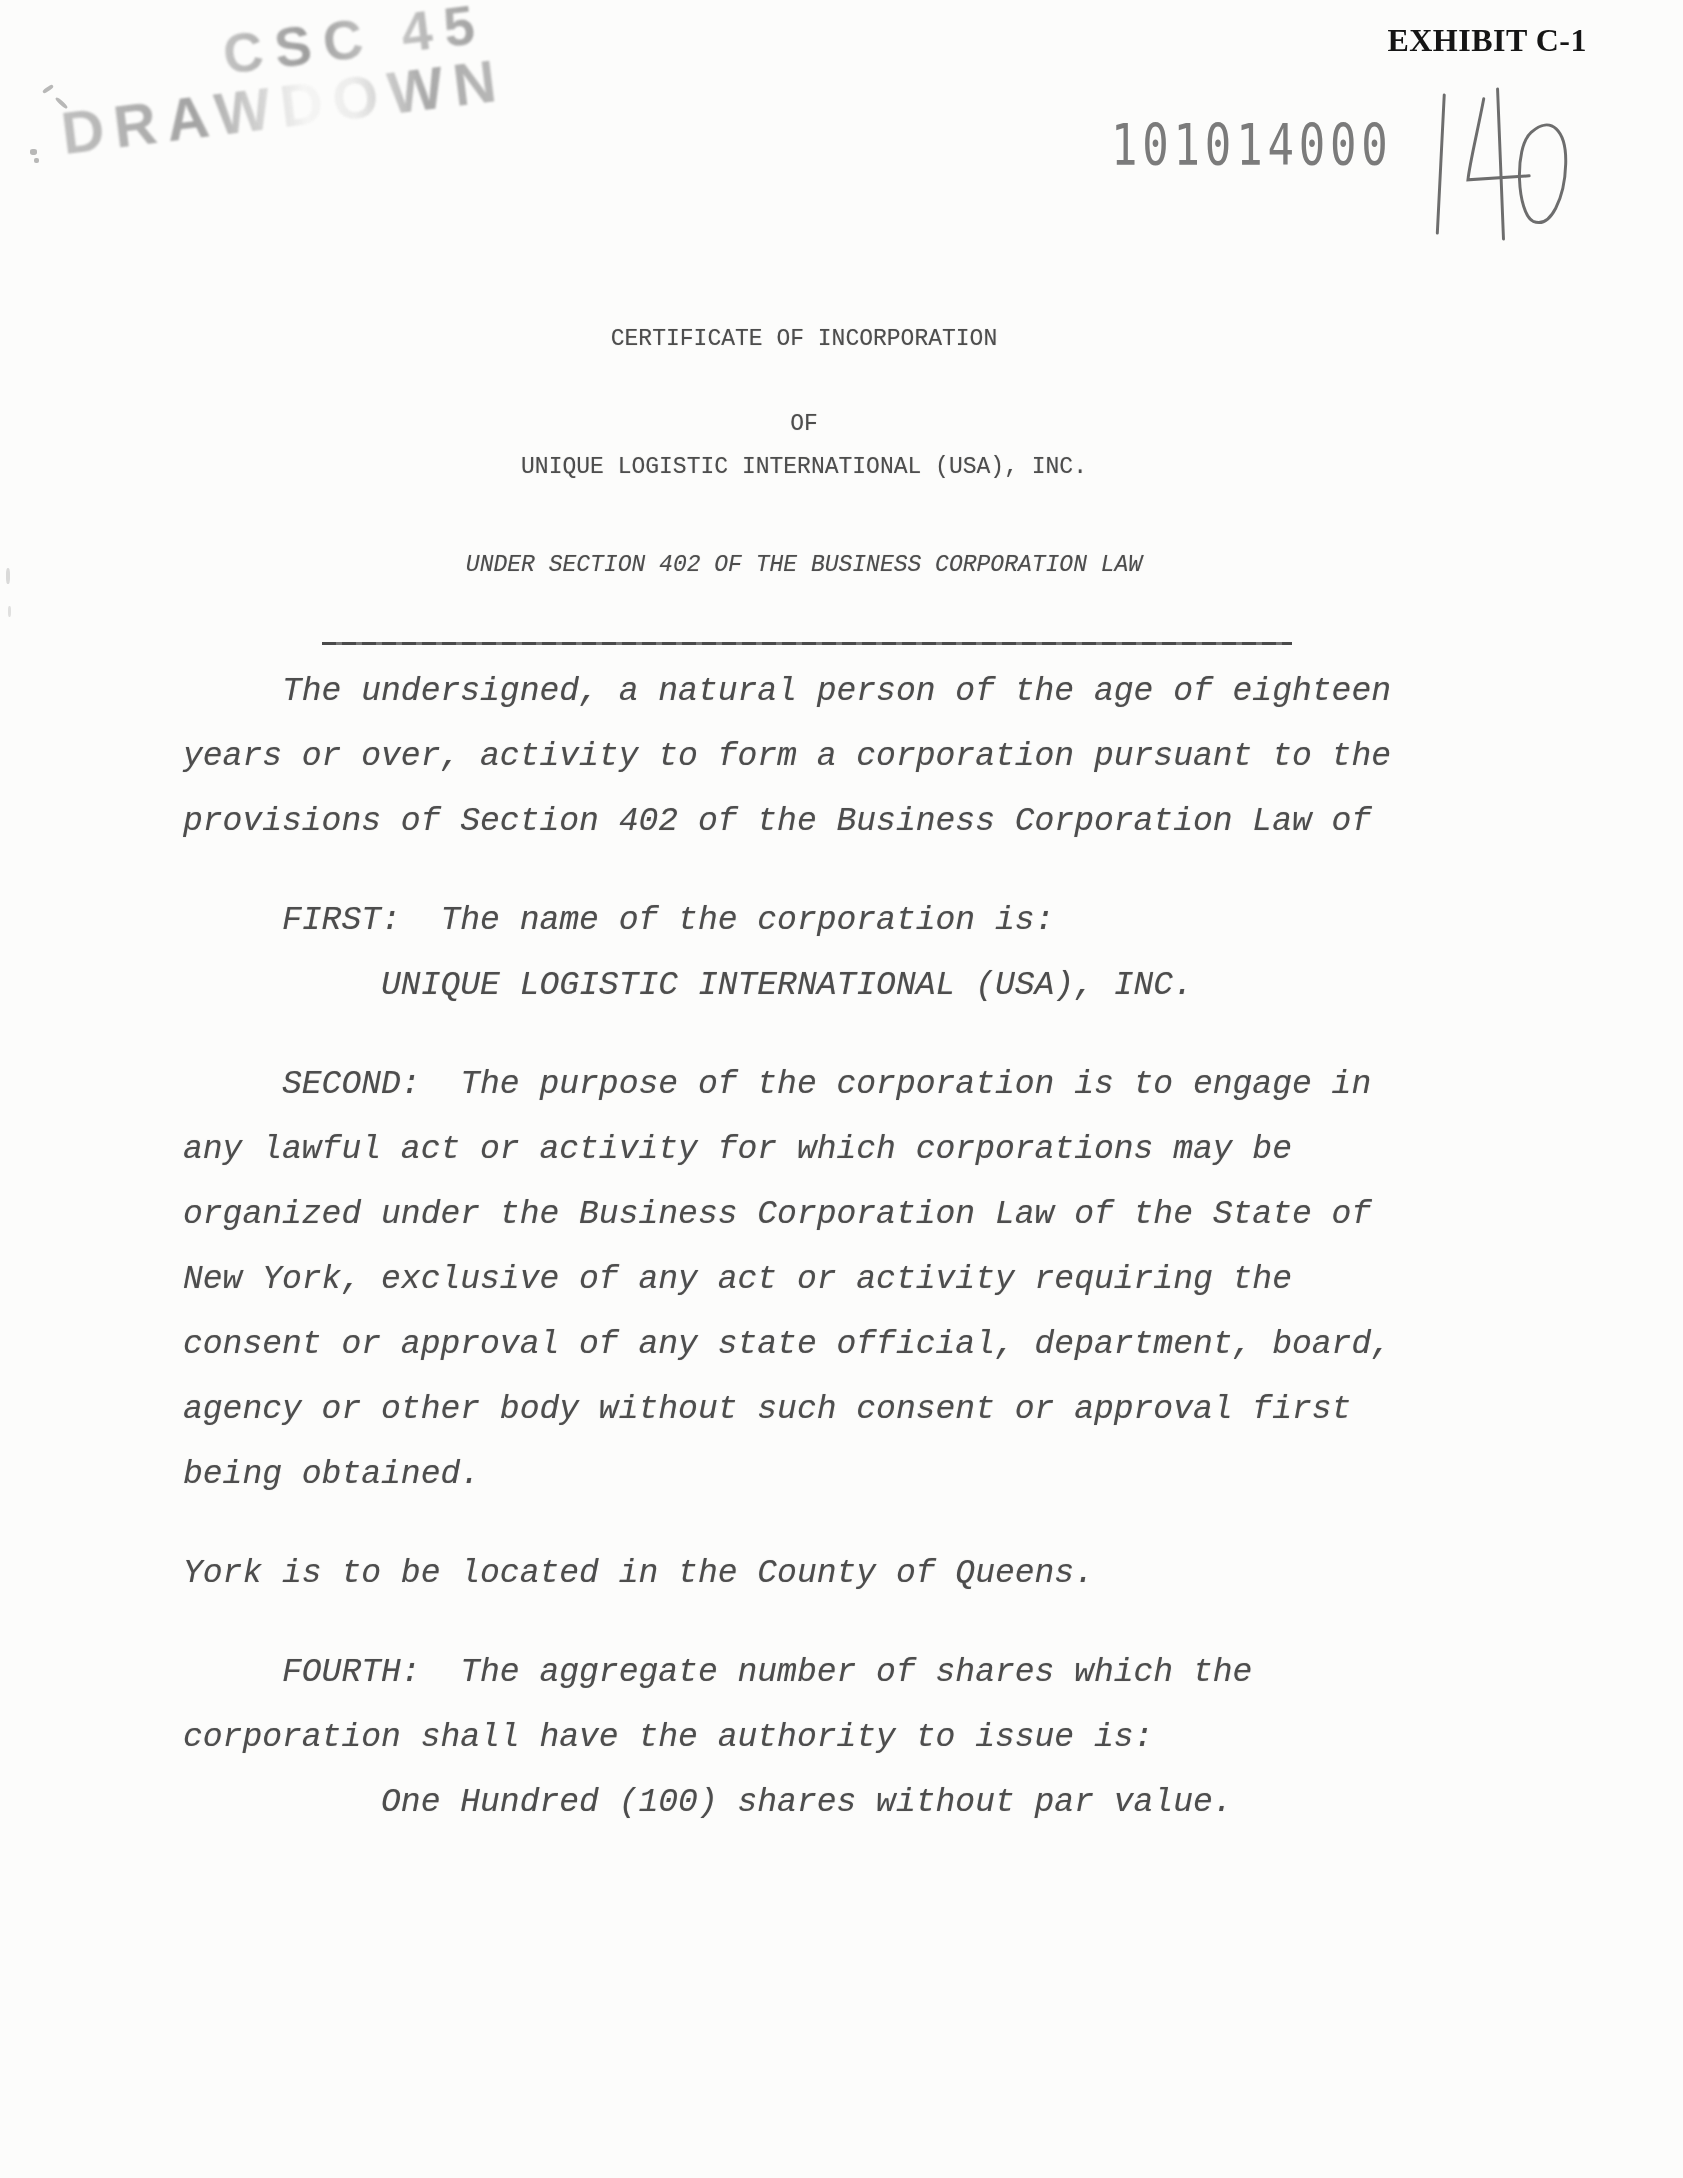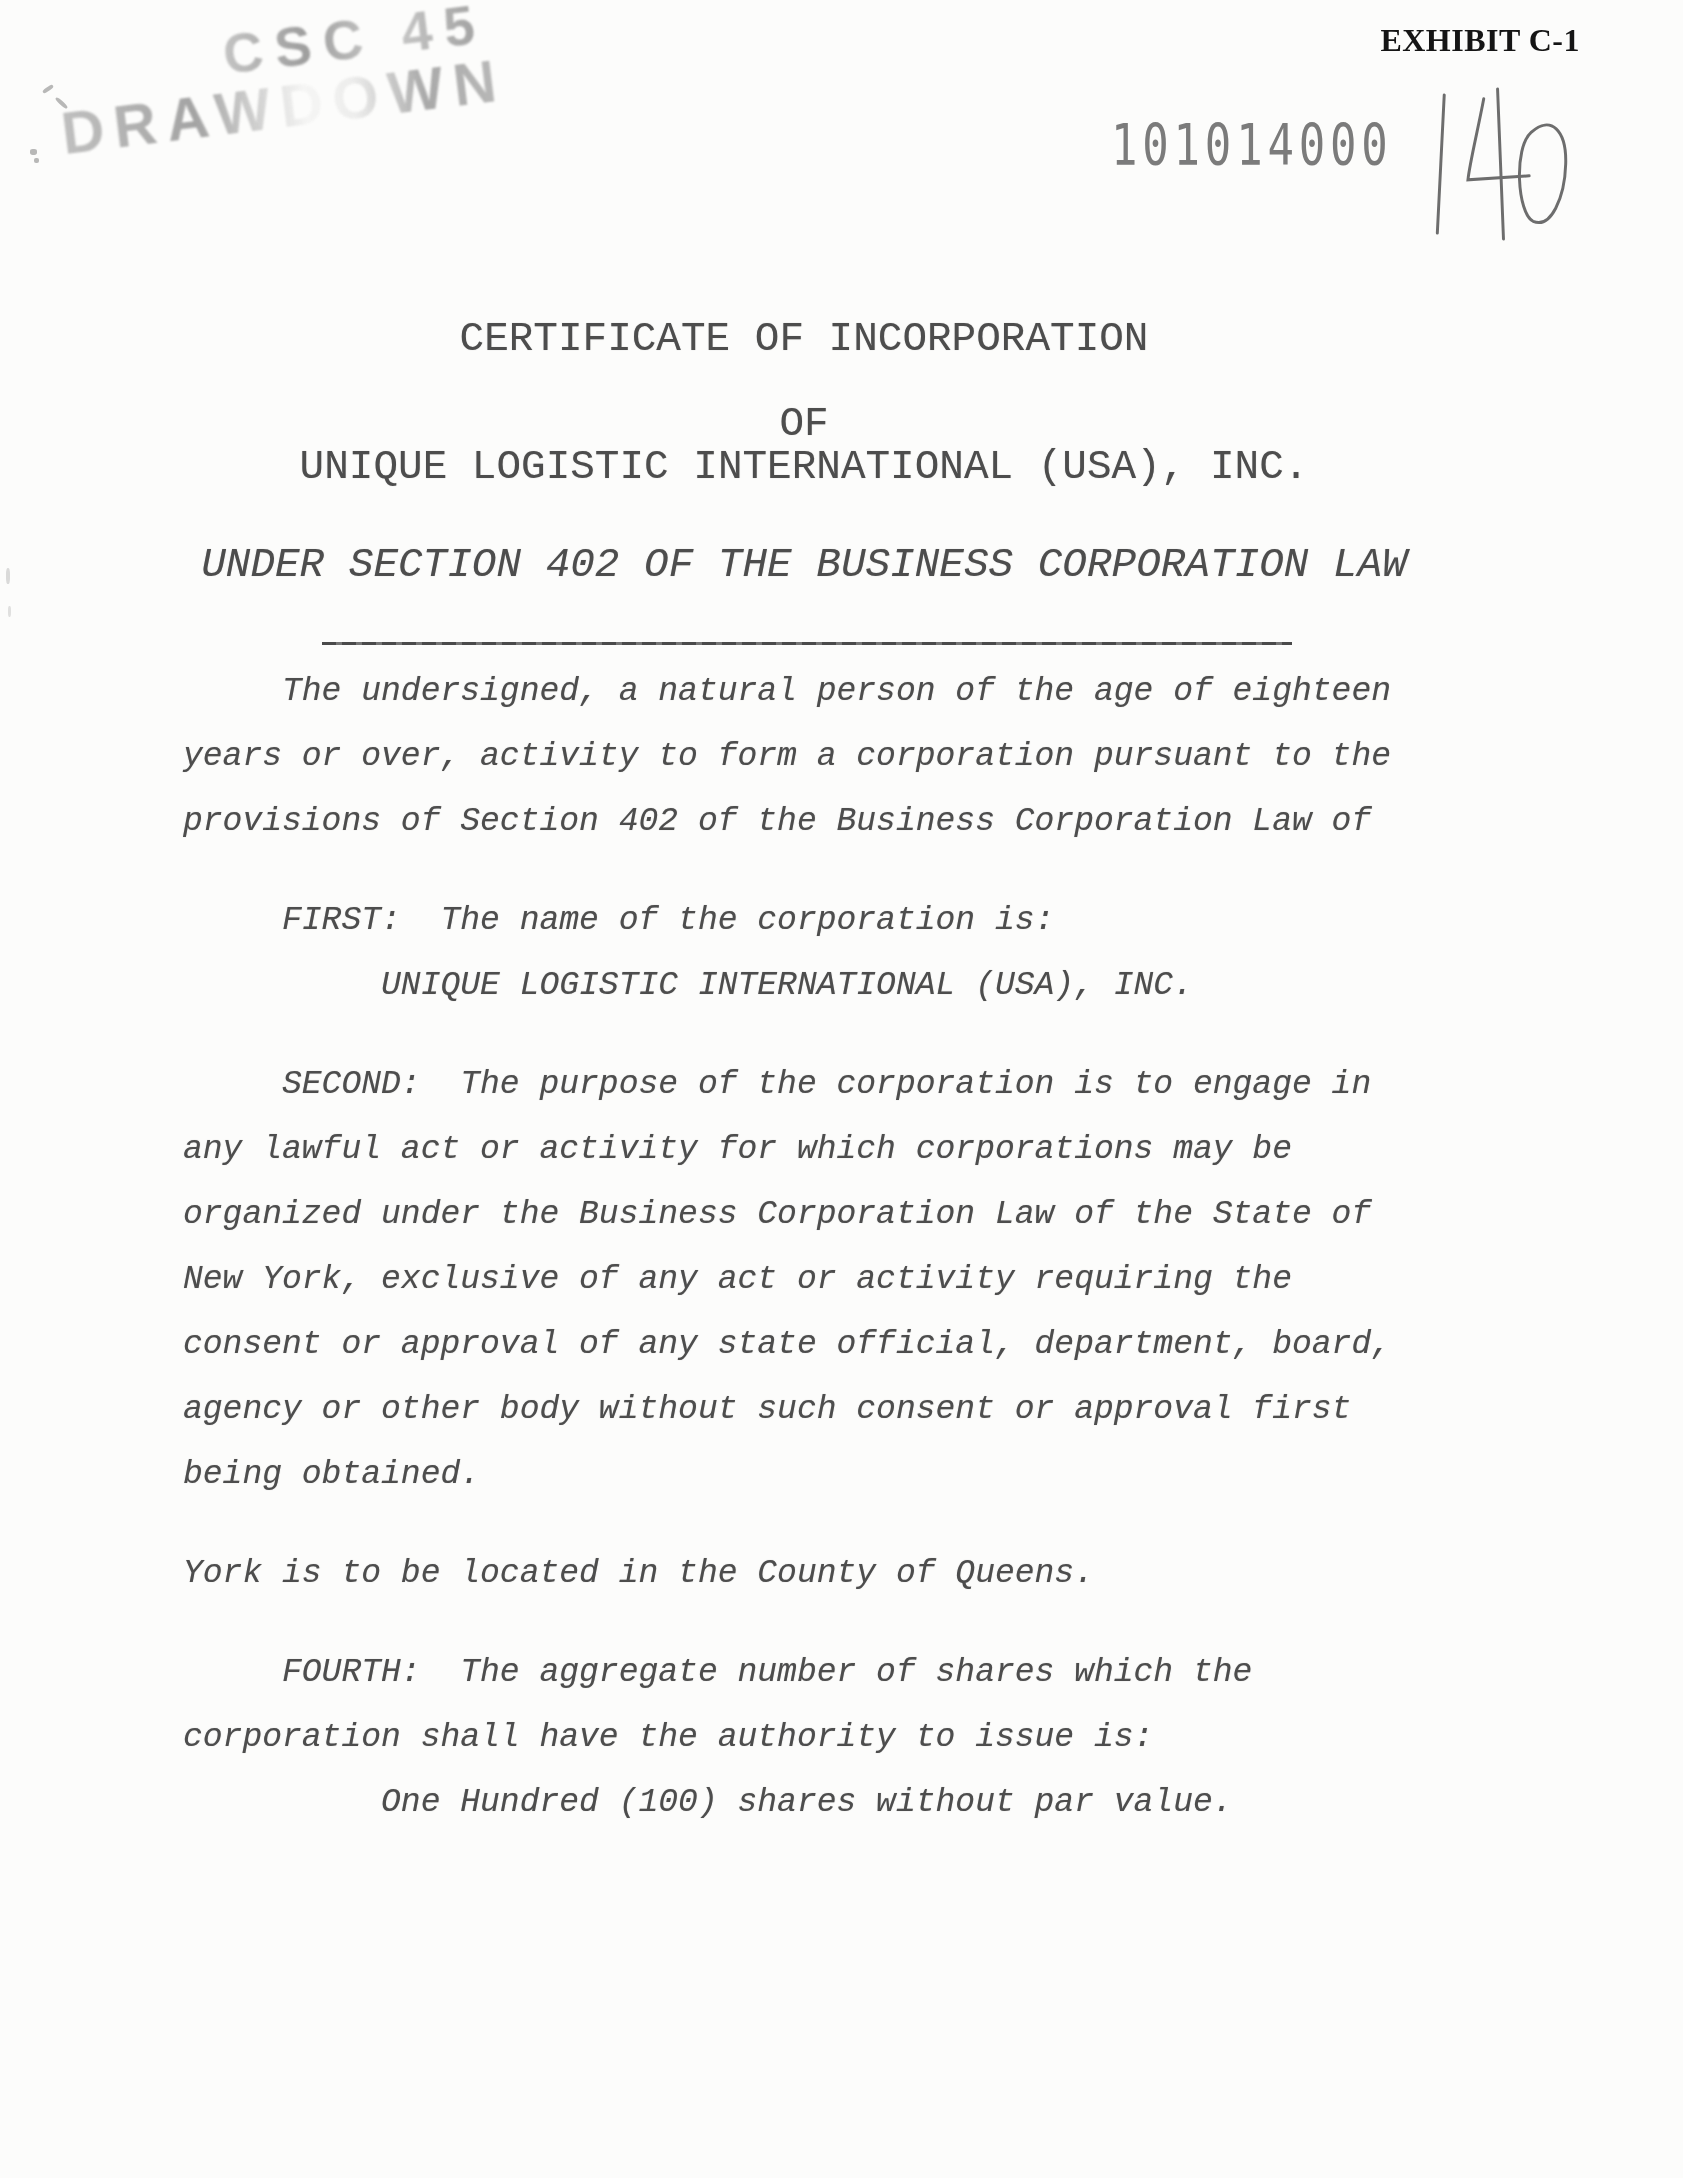--- a/index.html
+++ b/index.html
@@ -9,21 +9,21 @@
     --paper:#fcfcfb;
   }
   html,body{margin:0;padding:0;}
   body{width:1683px;height:2178px;overflow:hidden;background:#fff;}
   .page{
     position:relative;width:1683px;height:2178px;background:var(--paper);
     font-family:"Liberation Mono","DejaVu Sans Mono",monospace;
   }
   
   .exhibit{
-    position:absolute;top:22px;right:103px;
+    position:absolute;top:22px;right:96px;
     font-family:"Liberation Serif","DejaVu Serif",serif;
     font-weight:bold;font-size:32px;color:var(--exhibit-ink);letter-spacing:0.5px;
   }
   
   .corner-stamp{
     position:absolute;left:51px;top:46px;
     transform:rotate(-7deg);transform-origin:left top;
     font-family:"Liberation Sans","DejaVu Sans",sans-serif;font-weight:700;
     color:var(--stamp-gray);opacity:.78;filter:blur(0.8px);
   }
@@ -44,21 +44,21 @@
     font-size:55px;letter-spacing:6px;color:#6e6e6e;opacity:.9;
     transform:scaleX(.8) scaleY(1.05);transform-origin:left top;
     filter:blur(0.4px);
   }
   
   .handwritten{position:absolute;left:1428px;top:85px;opacity:.85;}
   .handwritten path{stroke:#555;stroke-width:3;fill:none;stroke-linecap:round;}
   
   .title-line{
     position:absolute;left:183px;width:1242px;text-align:center;
-    font-size:41px;line-height:40px;color:var(--ink);
+    font-size:23px;line-height:40px;color:var(--ink);
     text-shadow:0 0 1px rgba(90,90,90,.4);white-space:pre;
   }
   .t1{top:319px;} .t2{top:384px;margin-top:20px;} .t3{top:447px;} .t4{top:545px;font-style:italic;}
   .divider{
     position:absolute;left:322px;top:642px;width:970px;height:3px;
     background:repeating-linear-gradient(90deg,#4a4a4a 0 14px,#757575 14px 20px);
   }
   
   .doc-body{
     position:absolute;left:183px;top:659px;

